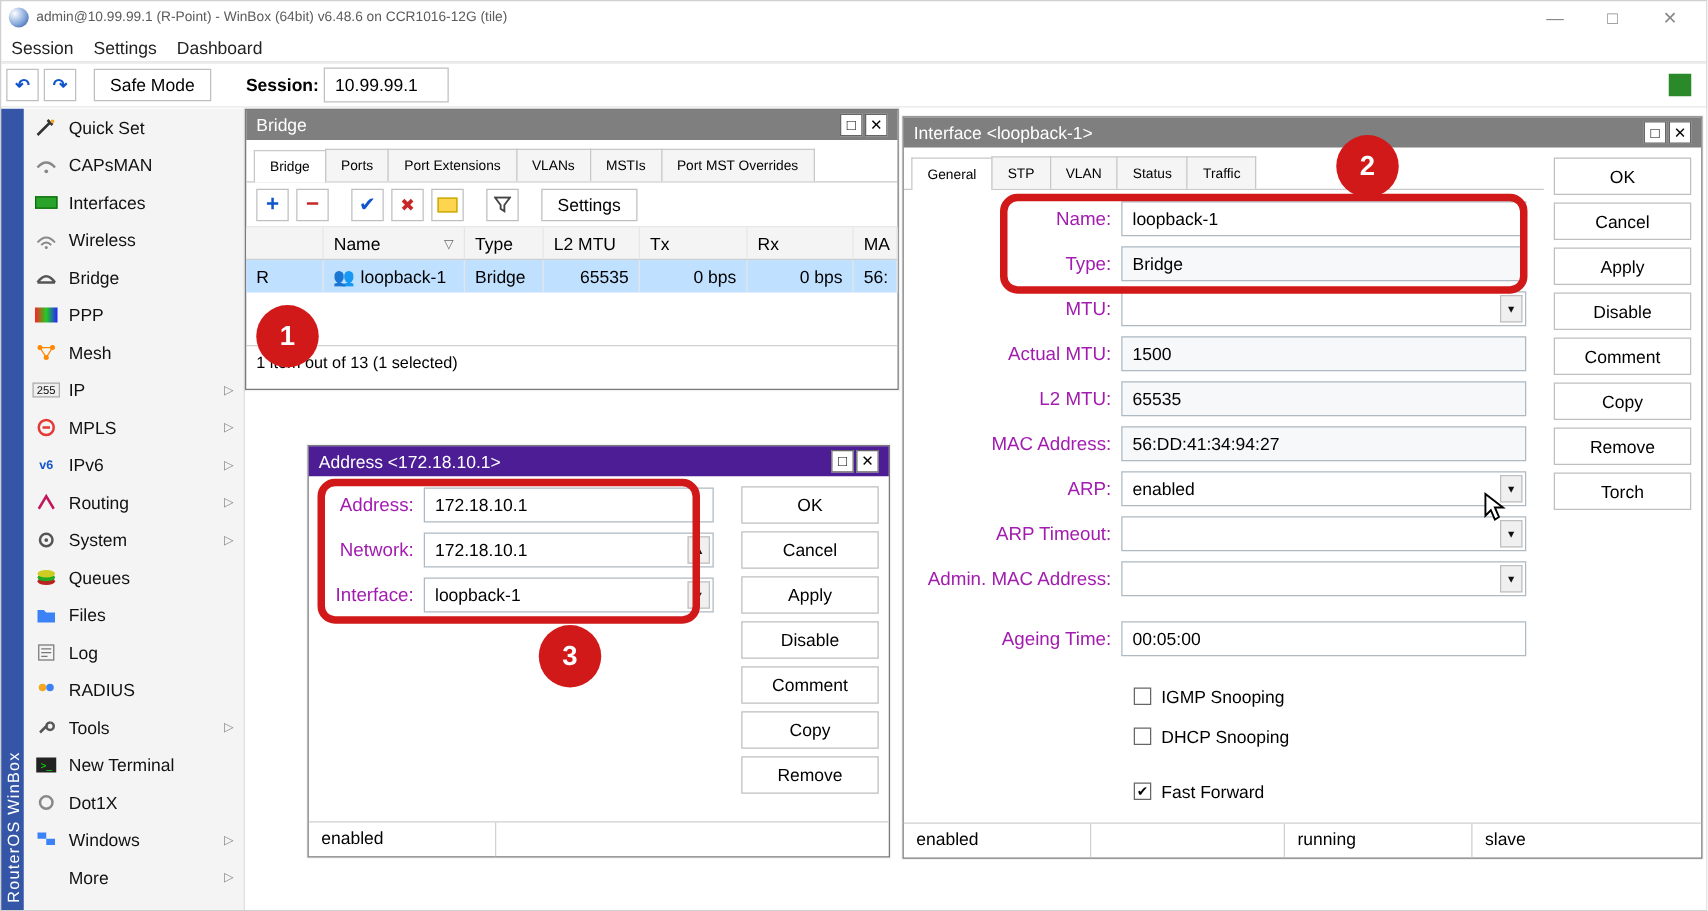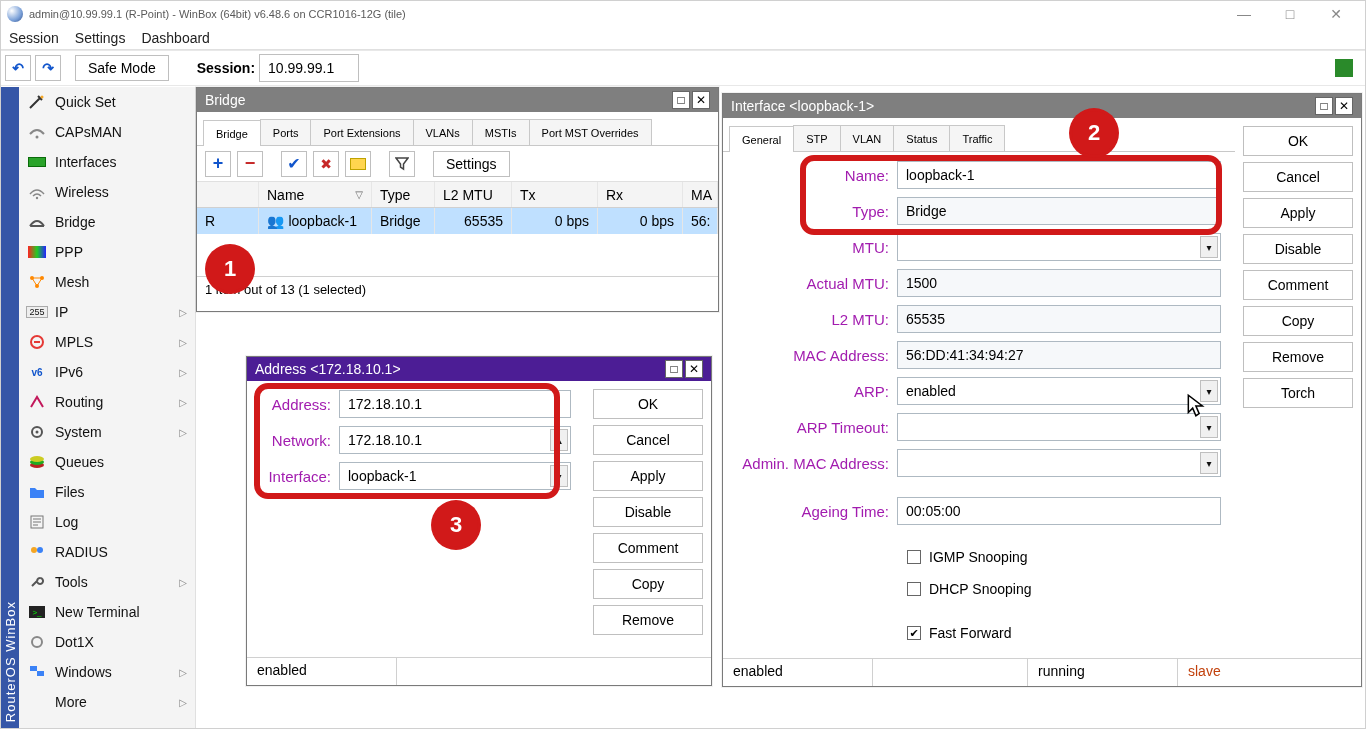--- a/index.html
+++ b/index.html
@@ -55,21 +55,21 @@
   .frow { display:flex; align-items:center; gap:8px; height:30px;}
   .flabel { width:152px; text-align:right; font-size:15px; color:#a21caf;}
   .flabel.sm { width:70px; }
   .finput { flex:1; height:28px; border:1px solid #aeb9c2; background:#fff; padding:0 8px; display:flex; align-items:center; font-size:15px; position:relative;}
   .finput.ro { background:#f6f8fa; }
   .finput .dd { position:absolute; right:2px; top:2px; bottom:2px; width:18px; display:flex; align-items:center; justify-content:center; font-size:10px; color:#111; background:#f0f0f0; border:1px solid #bfbfbf;}
   .chk-row { display:flex; align-items:center; gap:8px; padding-left:170px; height:26px; font-size:15px;text-align:center;}
   .chk { width:14px; height:14px; border:1px solid #666; display:flex; align-items:center; justify-content:center; font-size:11px; color:#000; background:#fff;}
   .dlg-status { border-top:1px solid #d0d0d0; height:28px; display:flex; }
   .dlg-status div { border-right:1px solid #d0d0d0; padding:4px 10px; font-size:14px; min-width:150px;}
-  .dlg-status div.slave { color:#c2410c; }
+  .dlg-status div.slave { color:#000000; }
   
   .circ { position:absolute; width:44px; height:44px; border-radius:50%; background:#d11919; color:#fff; font-size:22px; font-weight:700; display:flex; align-items:center; justify-content:center; z-index:50; box-shadow:0 0 0 3px #d11919;}
   .red-box { position:absolute; border:6px solid #d11919; border-radius:14px; z-index:40; pointer-events:none;}
   
   .cursor { position:absolute; width:22px; height:26px; z-index:60; }
   
   svg { display:block; }
 </style>
 </head>
 <body>

